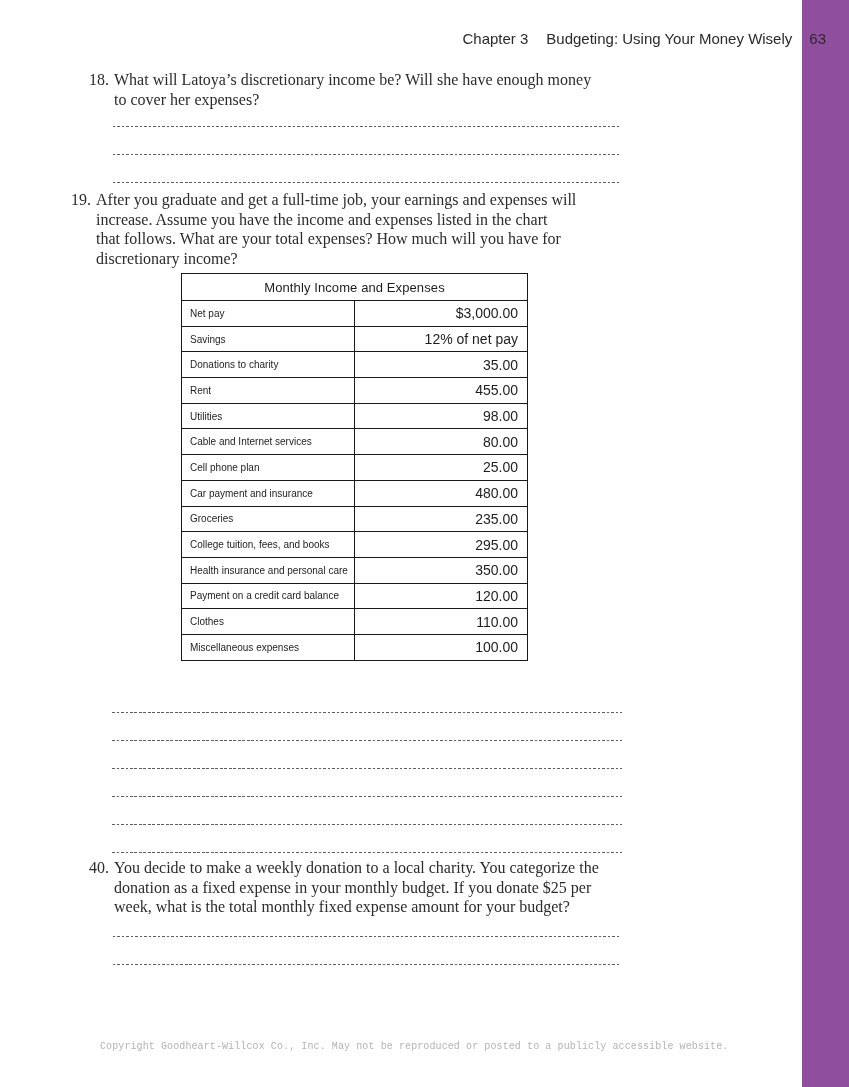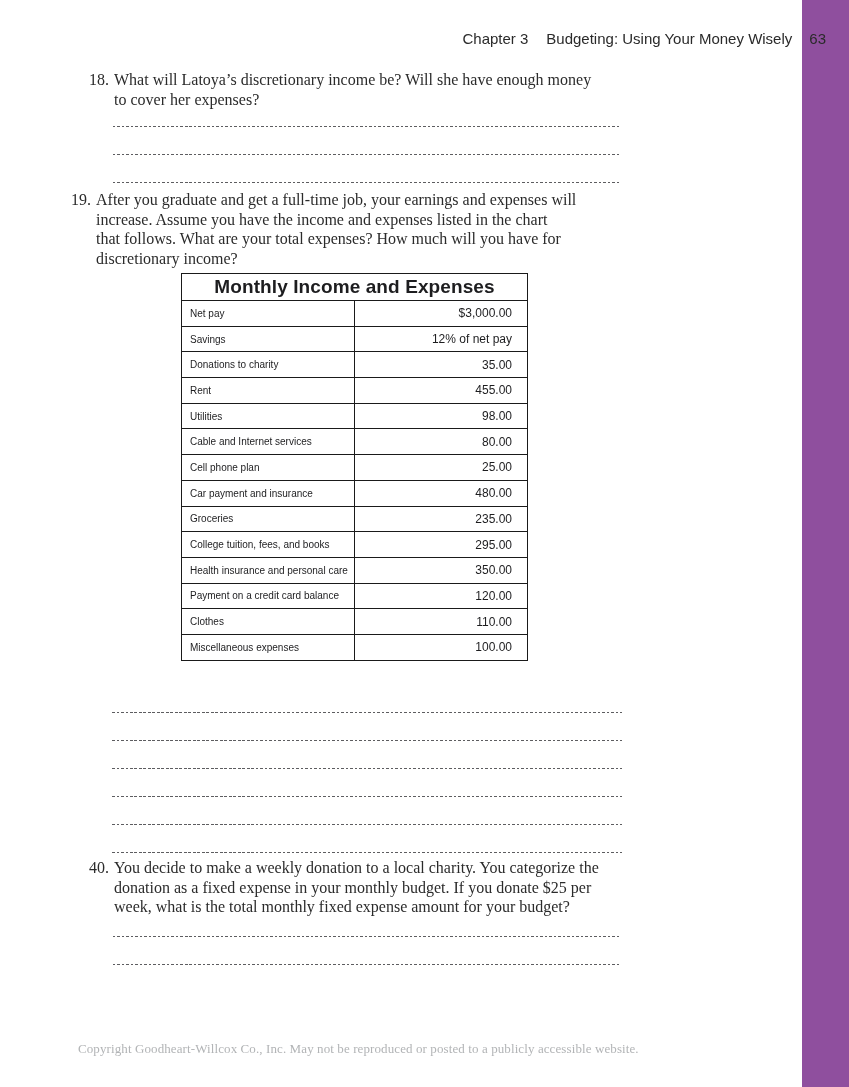--- a/index.html
+++ b/index.html
@@ -68,48 +68,48 @@
     top: 273px;
     width: 347px;
     border-collapse: collapse;
     font-family: "Liberation Sans", sans-serif;
     color: #1d1d1f;
     table-layout: fixed;
   }
   .income-table th, .income-table td { border: 1.2px solid #1a1a1a; background: #fff; }
   .table-title-cell {
     height: 27px;
-    font-size: 19px;
-    font-weight: bold;
+    font-size: 13px;
+    font-weight: normal;
     text-align: center;
     vertical-align: middle;
     letter-spacing: 0.1px;
   }
   .income-table tbody tr { height: 25.7px; }
   .label-cell {
     width: 233px;
     font-size: 10px;
     font-weight: normal;
     text-align: left;
     vertical-align: middle;
     padding-left: 8px;
   }
   .value-cell {
-    font-size: 12px;
+    font-size: 14px;
     text-align: right;
     vertical-align: middle;
-    padding-right: 15px;
+    padding-right: 9px;
   }
 
   .copyright-footer {
     position: absolute;
-    left: 78px;
+    left: 100px;
     top: 1041px;
-    font-family: Liberation Serif, serif;
-    font-size: 13px;
+    font-family: Liberation Mono, monospace;
+    font-size: 10px;
     color: #b2b4b6;
     letter-spacing: 0.1px;
   }
 </style>
 </head>
 <body>
 
 <div class="page">
 
   <div class="accent-bar" style="background: rgb(143, 79, 158);"></div>

